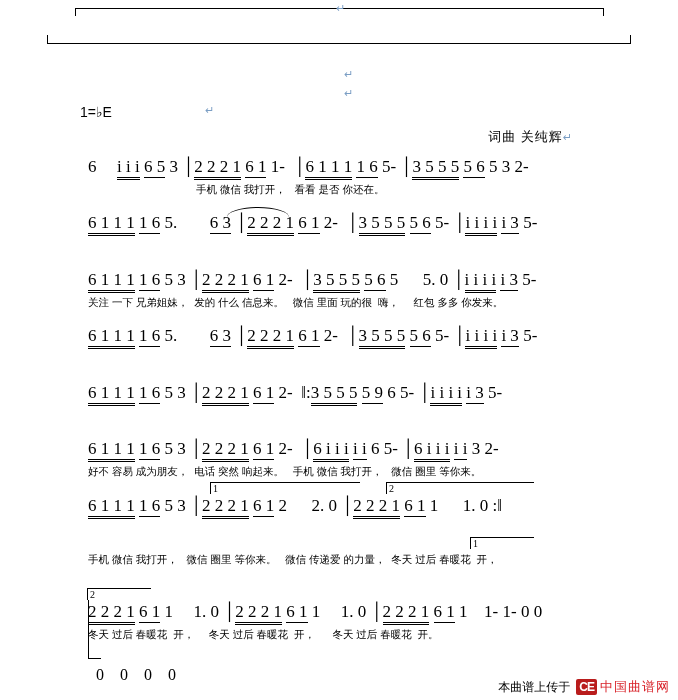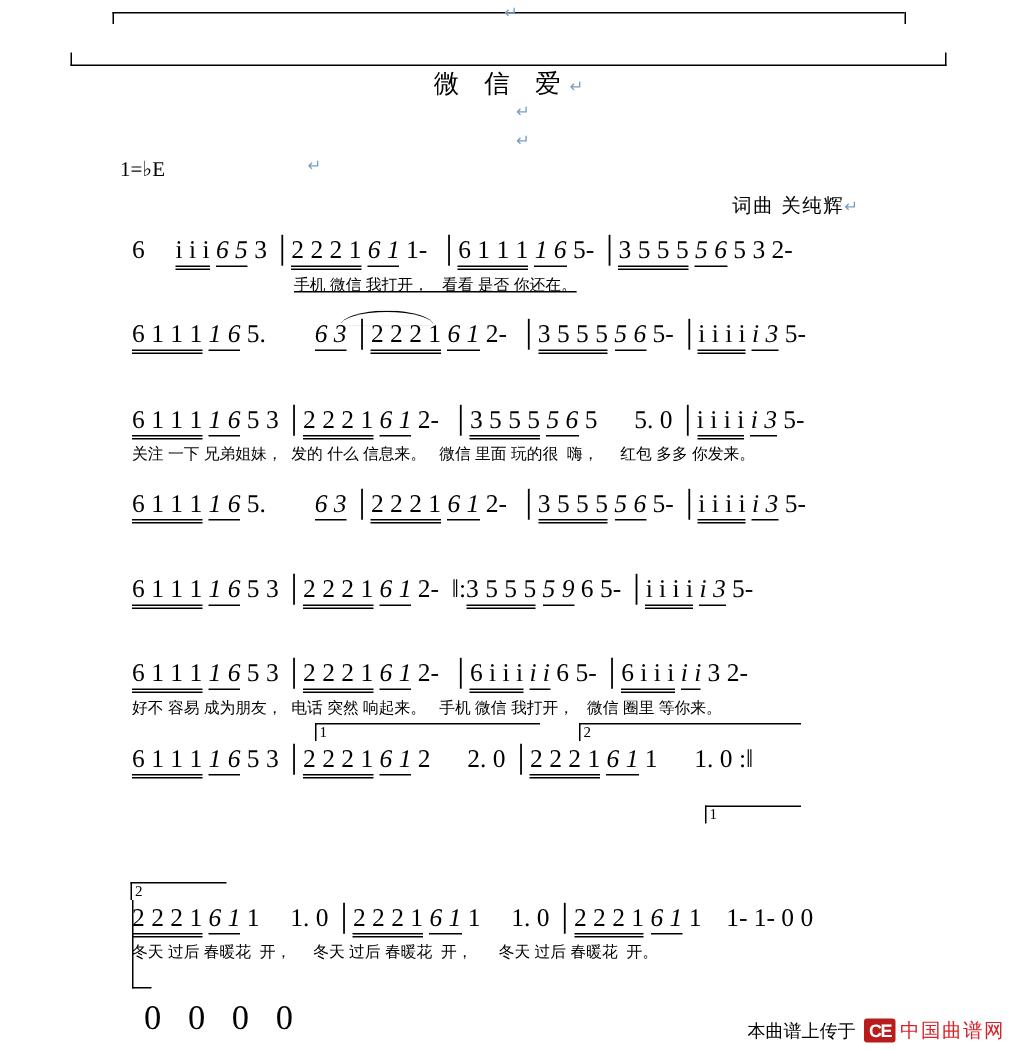--- a/index.html
+++ b/index.html
@@ -112,21 +112,21 @@
     font-size: 11px;
     color: #7b9ec4;
   }
 
   
   .keysig {
     position: absolute;
     left: 80px;
     top: 104px;
     font-size: 14px;
-    font-family: Liberation Serif, serif;
+    font-family: Liberation Sans, sans-serif;
   }
   .keysig-mark {
     position: absolute;
     left: 205px;
     top: 104px;
   }
 
   
   .credit {
     position: absolute;
@@ -147,21 +147,20 @@
     font-family: "Liberation Serif", serif;
     font-size: 17px;
     letter-spacing: 0px;
     white-space: pre;
     line-height: 20px;
     height: 22px;
   }
   .notes .u1 {
     border-bottom: 1px solid #000;
     padding-bottom: 1px;
-    font-style: italic;
   }
   .notes .u2 {
     border-bottom: 3px double #000;
     padding-bottom: 1px;
     text-align: center;
   }
   .lyrics {
     font-family: "Liberation Sans", sans-serif;
     font-size: 10.5px;
     white-space: pre;
@@ -202,21 +201,21 @@
     height: 58px;
     border-left: 1px solid #000;
     border-bottom: 1px solid #000;
   }
 
   .zeros {
     position: absolute;
     left: 96px;
     top: 666px;
     font-family: "Liberation Serif", serif;
-    font-size: 23px;
+    font-size: 16px;
     letter-spacing: 6px;
   }
 
   
   .footer {
     position: absolute;
     right: 8px;
     bottom: 4px;
     display: flex;
     align-items: center;
@@ -255,39 +254,36 @@
   <div class="frame-top">
     <div class="v-left"></div>
     <div class="h-line"></div>
     <div class="v-right"></div>
     <div class="v-left2"></div>
     <div class="h-line2"></div>
     <div class="v-right2"></div>
   </div>
   <span class="pilcrow mark-top">↵</span>
 
-  <div class="title">
-    <span>微  信  爱</span><span class="pilcrow title-mark">↵</span>
-  </div>
 
   <span class="blank-mark" style="top:68px;">↵</span>
   <span class="blank-mark" style="top:87px;">↵</span>
 
   <div class="keysig">
     <span>1=</span><span>♭E</span>
   </div>
   <span class="pilcrow keysig-mark">↵</span>
 
   <div class="credit">
     <span>词曲  关纯辉</span><span class="pilcrow">↵</span>
   </div>
 
   <div class="system" style="top:157px;">
     <div class="notes">6<span style="letter-spacing:6px;">  </span><span class="u2">i i i</span> <span class="u1">6 5</span> 3 │<span class="u2">2 2 2 1</span> <span class="u1">6 1</span> 1-  │<span class="u2">6 1 1 1</span> <span class="u1">1 6</span> 5- │<span class="u2">3 5 5 5</span> <span class="u1">5 6</span> 5 3 2-</div>
-    <div class="lyrics" style="padding-left:108px;text-decoration:underline;">手机 微信 我打开，   看看 是否 你还在。</div>
+    <div class="lyrics" style="padding-left:108px;">手机 微信 我打开，   看看 是否 你还在。</div>
   </div>
 
   <div class="system" style="top:213px;">
     <div class="slur" style="left:139px; top:-6px; width:62px;"></div>
     <div class="notes"><span class="u2">6 1 1 1</span> <span class="u1">1 6</span> 5.<span style="letter-spacing:12px;">  </span><span class="u1">6 3</span> │<span class="u2">2 2 2 1</span> <span class="u1">6 1</span> 2-  │<span class="u2">3 5 5 5</span> <span class="u1">5 6</span> 5- │<span class="u2">i i i i</span> <span class="u1">i 3</span> 5-</div>
   </div>
 
   <div class="system" style="top:270px;">
     <div class="notes"><span class="u2">6 1 1 1</span> <span class="u1">1 6</span> 5 3 │<span class="u2">2 2 2 1</span> <span class="u1">6 1</span> 2-  │<span class="u2">3 5 5 5</span> <span class="u1">5 6</span> 5<span style="letter-spacing:8px;">  </span>5. 0 │<span class="u2">i i i i</span> <span class="u1">i 3</span> 5-</div>
     <div class="lyrics">关注 一下 兄弟姐妹，  发的 什么 信息来。   微信 里面 玩的很  嗨，     红包 多多 你发来。</div>
@@ -307,20 +303,21 @@
   </div>
 
   <div class="system" style="top:496px;">
     <div class="volta" style="left:122px; top:-14px; width:150px;">1</div>
     <div class="volta" style="left:298px; top:-14px; width:148px;">2</div>
     <div class="notes"><span class="u2">6 1 1 1</span> <span class="u1">1 6</span> 5 3 │<span class="u2">2 2 2 1</span> <span class="u1">6 1</span> 2<span style="letter-spacing:8px;">  </span>2. 0 │<span class="u2">2 2 2 1</span> <span class="u1">6 1</span> 1<span style="letter-spacing:8px;">  </span>1. 0 :‖</div>
   </div>
 
   <div class="system" style="top:549px;">
     <div class="volta" style="left:382px; top:-12px; width:64px;">1</div>
+    <div class="lyrics">手机 微信 我打开，   微信 圈里 等你来。   微信 传递爱 的力量，  冬天 过后 春暖花  开，</div>
   </div>
 
   <div class="system" style="top:602px;">
     <div class="volta" style="left:-1px; top:-14px; width:64px;">2</div>
     <div class="notes"><span class="u2">2 2 2 1</span> <span class="u1">6 1</span> 1<span style="letter-spacing:6px;">  </span>1. 0 │<span class="u2">2 2 2 1</span> <span class="u1">6 1</span> 1<span style="letter-spacing:6px;">  </span>1. 0 │<span class="u2">2 2 2 1</span> <span class="u1">6 1</span> 1<span style="letter-spacing:4px;">  </span>1- 1- 0 0</div>
     <div class="lyrics">冬天 过后 春暖花  开，     冬天 过后 春暖花  开，      冬天 过后 春暖花  开。</div>
   </div>
 
   <div class="tail"></div>
 

